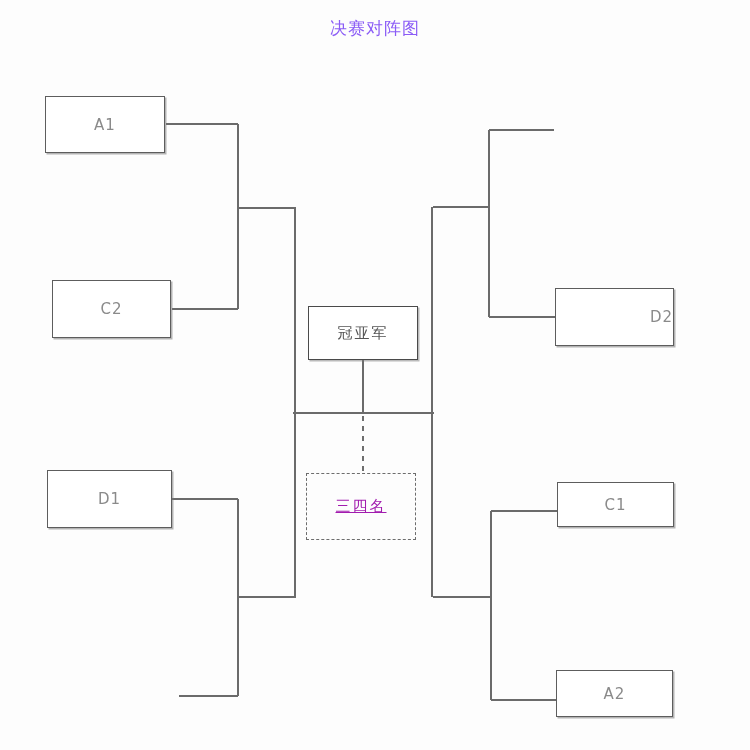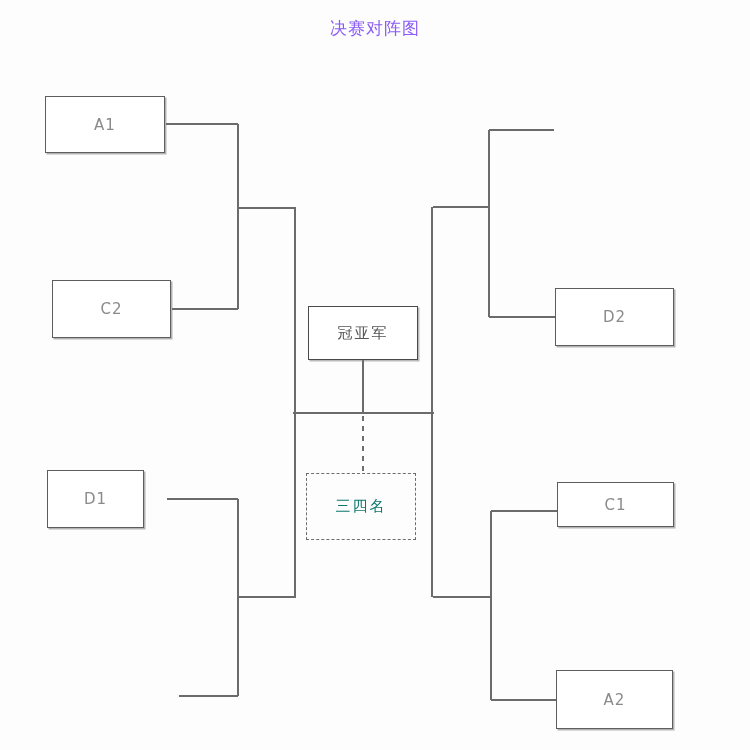--- a/index.html
+++ b/index.html
@@ -55,22 +55,23 @@
     font-size:15px;
     color:#555;
     letter-spacing:2px;
   }
   .node.dashed{
     border:1.6px dashed #6d6d6d;
     box-shadow:none;
     background:#fdfdfd;
   }
   .node.dashed .lbl{
-    color:#0f766e;
+    color:#a21caf;
     letter-spacing:2px;
+    text-decoration:underline;
   }
 </style>
 </head>
 <body>
 
 <div id="stage">
 
   <div id="title">决赛对阵图</div>
 
   <svg id="wires" viewBox="0 0 750 750" xmlns="http://www.w3.org/2000/svg">
@@ -107,30 +108,30 @@
       <path d="M 363 416 L 363 473" stroke="#6d6d6d" stroke-width="2.4" stroke-dasharray="5 5"></path>
     </g>
   </svg>
 
   <div class="node" style="left: 45px; top: 96px; width: 120px; height: 57px;">
     <span class="lbl">A1</span>
   </div>
   <div class="node" style="left: 52px; top: 280px; width: 119px; height: 58px;">
     <span class="lbl">C2</span>
   </div>
-  <div class="node" style="left: 47px; top: 470px; width: 97px; height: 58px;">
+  <div class="node" style="left: 47px; top: 470px; width: 125px; height: 58px;">
     <span class="lbl">D1</span>
   </div>
-  <div class="node" style="left: 555px; top: 288px; width: 119px; height: 58px;">
+  <div class="node" style="left: 555px; top: 288px; width: 119px; height: 58px; justify-content: flex-end;">
     <span class="lbl">D2</span>
   </div>
   <div class="node" style="left: 557px; top: 482px; width: 117px; height: 45px;">
     <span class="lbl">C1</span>
   </div>
-  <div class="node" style="left: 556px; top: 670px; width: 117px; height: 59px;">
+  <div class="node" style="left: 556px; top: 670px; width: 117px; height: 47px;">
     <span class="lbl">A2</span>
   </div>
 
   <div class="node result" style="left: 308px; top: 306px; width: 110px; height: 54px;">
     <span class="lbl">冠亚军</span>
   </div>
   <div class="node result dashed" style="left: 306px; top: 473px; width: 110px; height: 67px;">
     <span class="lbl">三四名</span>
   </div>
 

